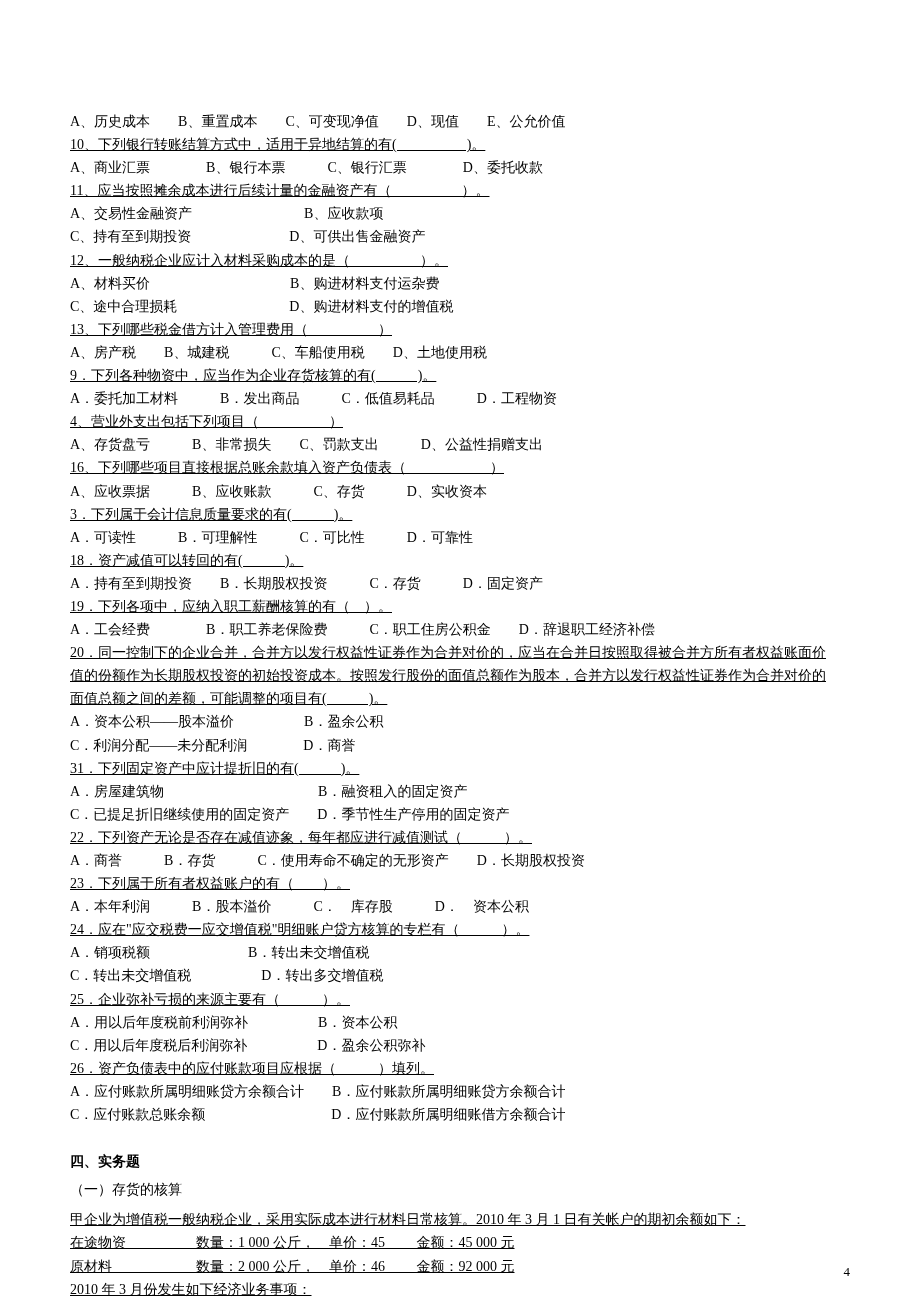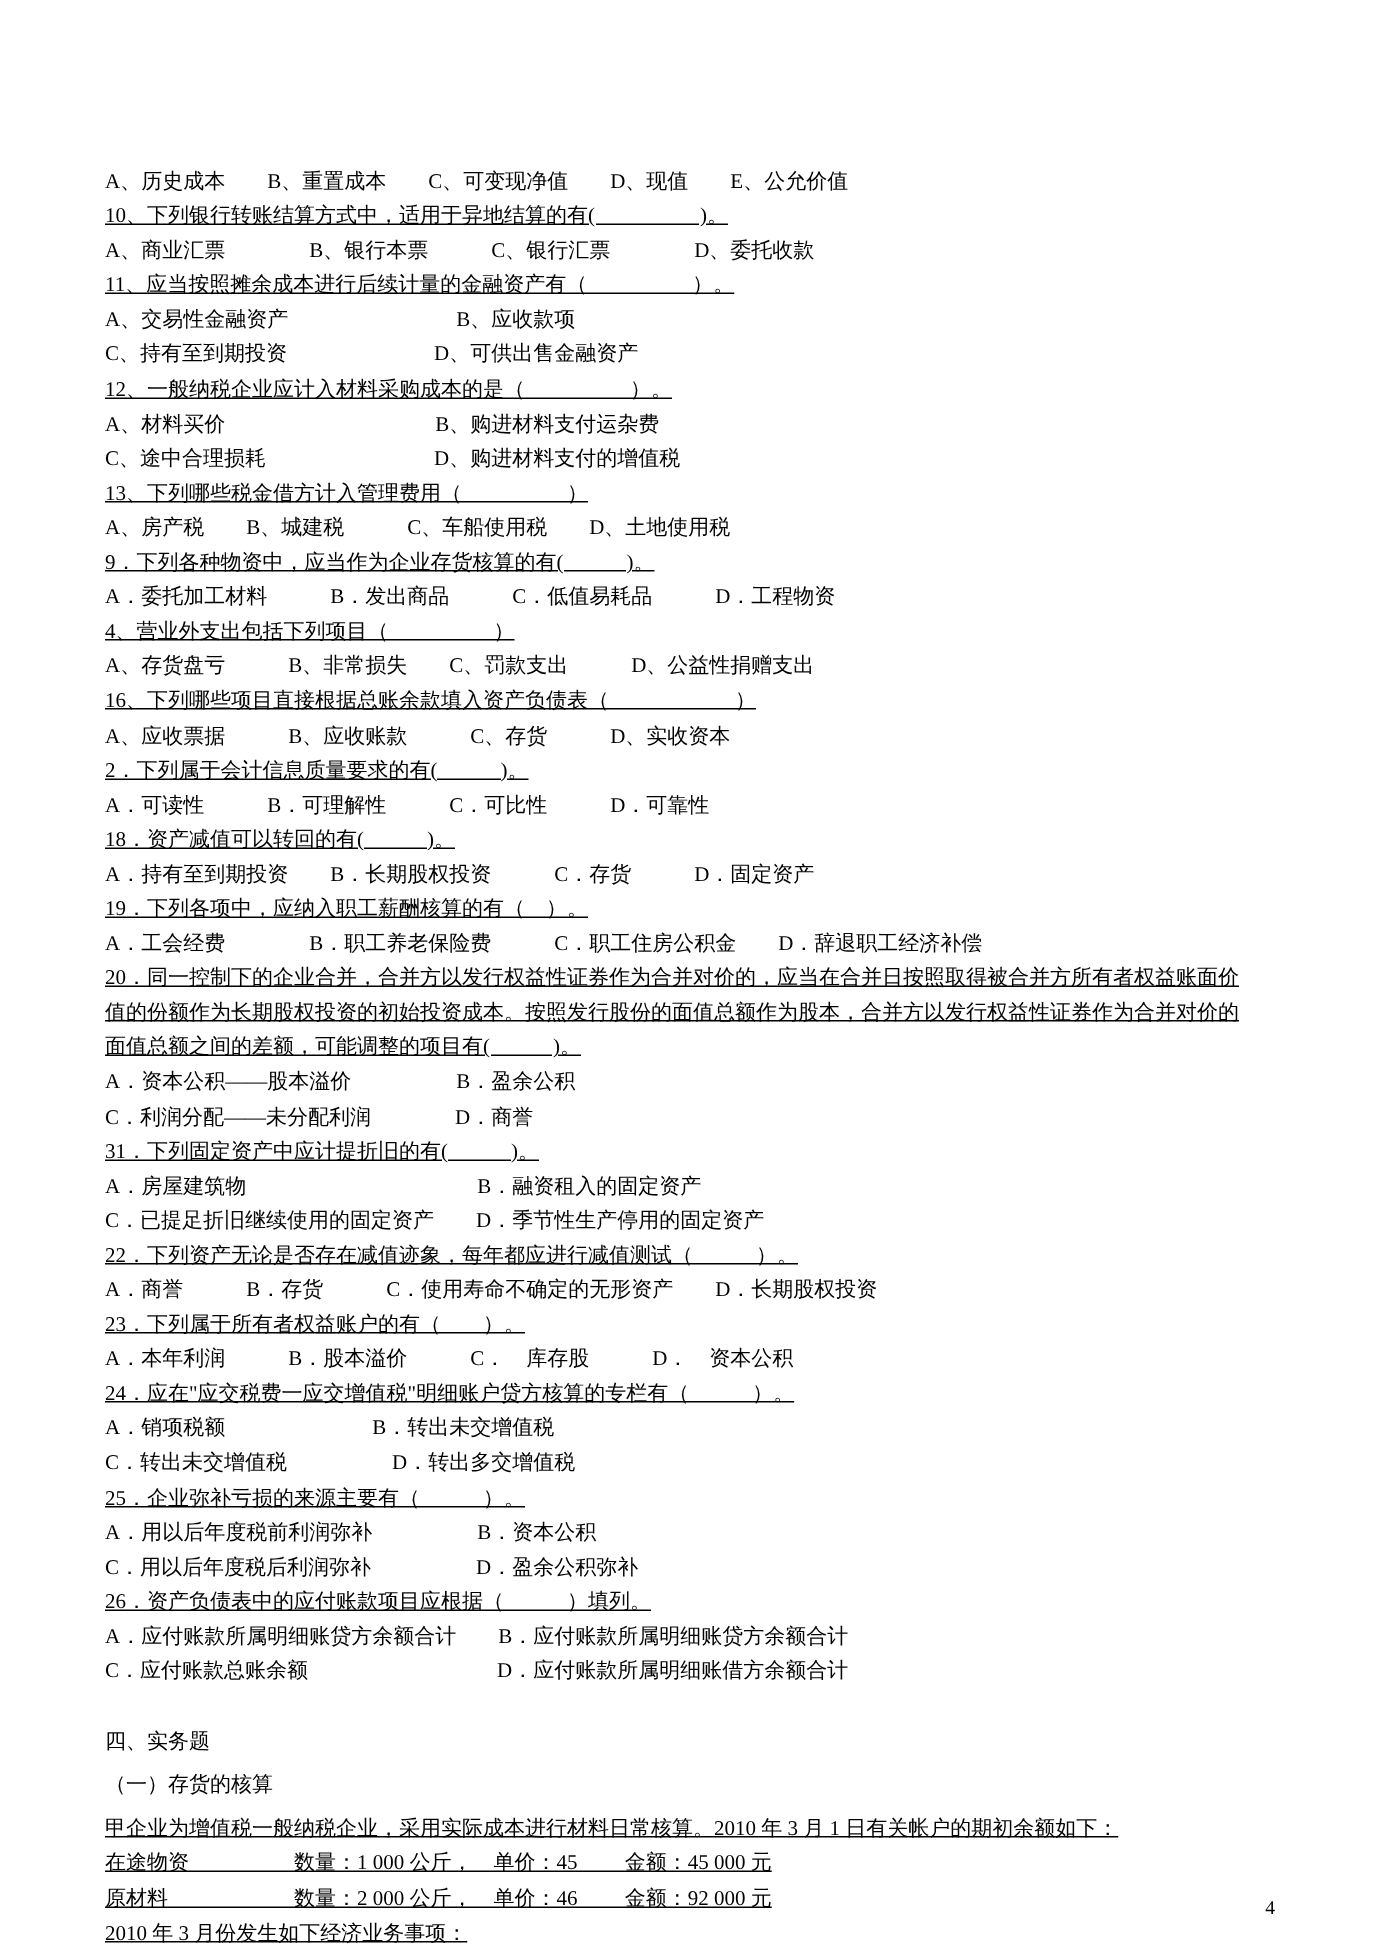--- a/index.html
+++ b/index.html
@@ -8,22 +8,22 @@
     line-height: 1.65;
     color: #000;
     background: #fff;
     margin: 0;
     padding: 110px 70px 40px 70px;
     width: 920px;
     box-sizing: border-box;
   }
   .q { margin: 0; text-decoration: underline; }
   .opt { margin: 0; }
-  .section-title { font-weight: normal; margin-top: 24px; margin-bottom: 6px; }
-  .sub-title { margin: 6px 0; }
+  .section-title { font-weight: bold; margin-top: 24px; margin-bottom: 6px; }
+  .sub-title { margin: 6px 0; font-family: Liberation Mono, monospace; }
   .page-num { position: absolute; right: 70px; bottom: 20px; font-size: 13px; }
 </style>
 </head>
 <body>
 
 <p class="opt">A、历史成本　　B、重置成本　　C、可变现净值　　D、现值　　E、公允价值</p>
 
 <p class="q">10、下列银行转账结算方式中，适用于异地结算的有(　　　　　)。</p>
 <p class="opt">A、商业汇票　　　　B、银行本票　　　C、银行汇票　　　　D、委托收款</p>
 
@@ -40,21 +40,21 @@
 
 <p class="q">9．下列各种物资中，应当作为企业存货核算的有(　　　)。</p>
 <p class="opt">A．委托加工材料　　　B．发出商品　　　C．低值易耗品　　　D．工程物资</p>
 
 <p class="q">4、营业外支出包括下列项目（　　　　　）</p>
 <p class="opt">A、存货盘亏　　　B、非常损失　　C、罚款支出　　　D、公益性捐赠支出</p>
 
 <p class="q">16、下列哪些项目直接根据总账余款填入资产负债表（　　　　　　）</p>
 <p class="opt">A、应收票据　　　B、应收账款　　　C、存货　　　D、实收资本</p>
 
-<p class="q">2．下列属于会计信息质量要求的有(　　　)。</p>
+<p class="q">3．下列属于会计信息质量要求的有(　　　)。</p>
 <p class="opt">A．可读性　　　B．可理解性　　　C．可比性　　　D．可靠性</p>
 
 <p class="q">18．资产减值可以转回的有(　　　)。</p>
 <p class="opt">A．持有至到期投资　　B．长期股权投资　　　C．存货　　　D．固定资产</p>
 
 <p class="q">19．下列各项中，应纳入职工薪酬核算的有（　）。</p>
 <p class="opt">A．工会经费　　　　B．职工养老保险费　　　C．职工住房公积金　　D．辞退职工经济补偿</p>
 
 <p class="q">20．同一控制下的企业合并，合并方以发行权益性证券作为合并对价的，应当在合并日按照取得被合并方所有者权益账面价</p>
 <p class="q">值的份额作为长期股权投资的初始投资成本。按照发行股份的面值总额作为股本，合并方以发行权益性证券作为合并对价的</p>

